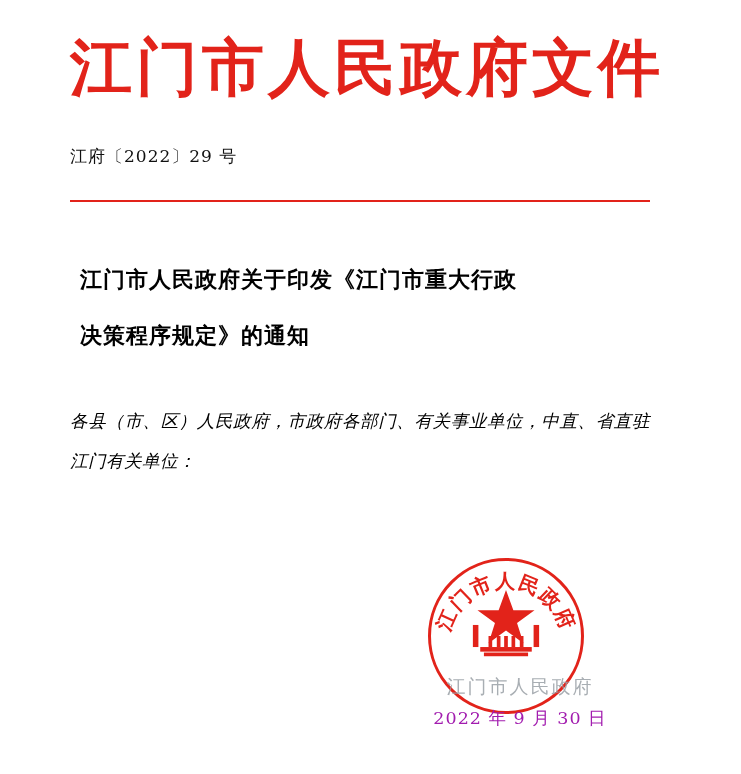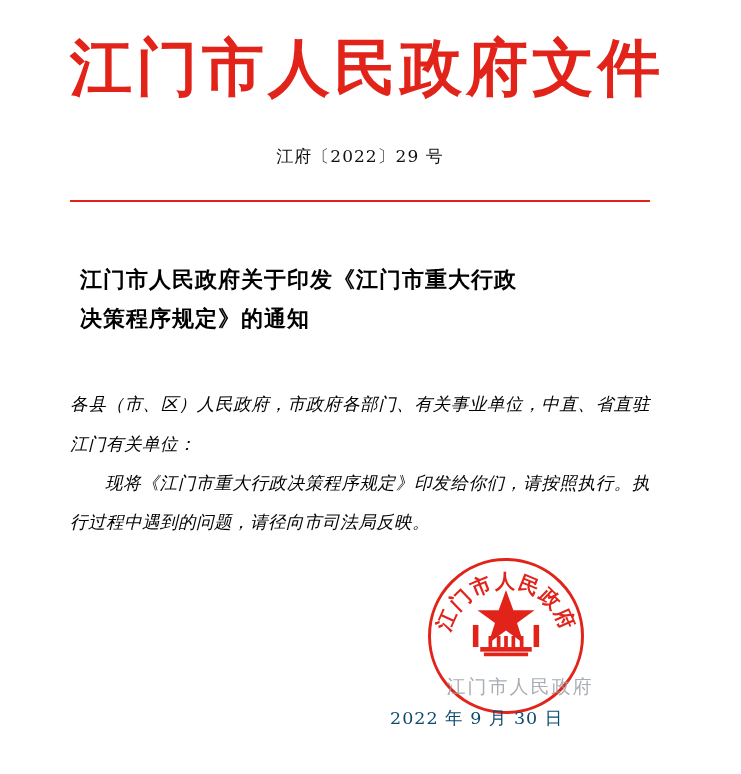--- a/index.html
+++ b/index.html
@@ -29,21 +29,20 @@
     font-family: "DejaVu Serif", "Liberation Serif", serif;
     font-weight: bold;
     font-size: 62px;
     letter-spacing: 4px;
     line-height: 1.15;
     padding-top: 32px;
     white-space: nowrap;
   }
   
   .docnum {
-    text-align: center;
     font-size: 17px;
     letter-spacing: 1px;
     margin-top: 42px;
     color: #111;
   }
   
   .redrule {
     margin-top: 32px;
     height: 2px;
     background: #e2231a;
@@ -55,21 +54,21 @@
     font-size: 22px;
     font-weight: bold;
     line-height: 1.75;
     letter-spacing: 1px;
     padding: 0 10px;
   }
   .title-line {
     display: block;
   }
   .title-line.second {
-    margin-top: 0;
+    margin-top: 17px;
   }
   
   .body-text {
     margin-top: 48px;
     font-size: 17.5px;
     line-height: 2.25;
     letter-spacing: 0.5px;
     text-align: justify;
     font-style: italic;
   }
@@ -127,45 +126,44 @@
     font-size: 19px;
     color: #9aa0a6;
     letter-spacing: 2px;
     opacity: 0.85;
   }
   .sig-date {
     position: absolute;
     left: 0;
     top: 148px;
     width: 260px;
-    text-align: left;
+    text-align: center;
     font-size: 17.5px;
     letter-spacing: 1px;
-    color: #0c4a6e;
+    color: #a21caf;
   }
 </style>
 </head>
 <body>
 
 <div class="page">
 
   <div class="masthead">江门市人民政府文件</div>
 
   <div class="docnum">江府〔2022〕29 号</div>
 
   <div class="redrule"></div>
 
   <div class="title">
     <span class="title-line">江门市人民政府关于印发《江门市重大行政</span>
     <span class="title-line second">决策程序规定》的通知</span>
   </div>
 
   <div class="body-text">
     <p class="para">各县（市、区）人民政府，市政府各部门、有关事业单位，中直、省直驻江门有关单位：</p>
-    <p class="para indent">现将《江门市重大行政决策程序规定》印发给你们，请按照执行。执行过程中遇到的问题，请径向市司法局反映。</p>
   </div>
 
   <div class="signature">
 
     <div class="seal">
       <svg class="seal-arc-top" viewBox="0 0 156 156">
         <defs>
           <path id="arcTop" d="M 18,88 A 60,60 0 0 1 138,88" fill="none"></path>
         </defs>
         <text class="seal-arc-text">

